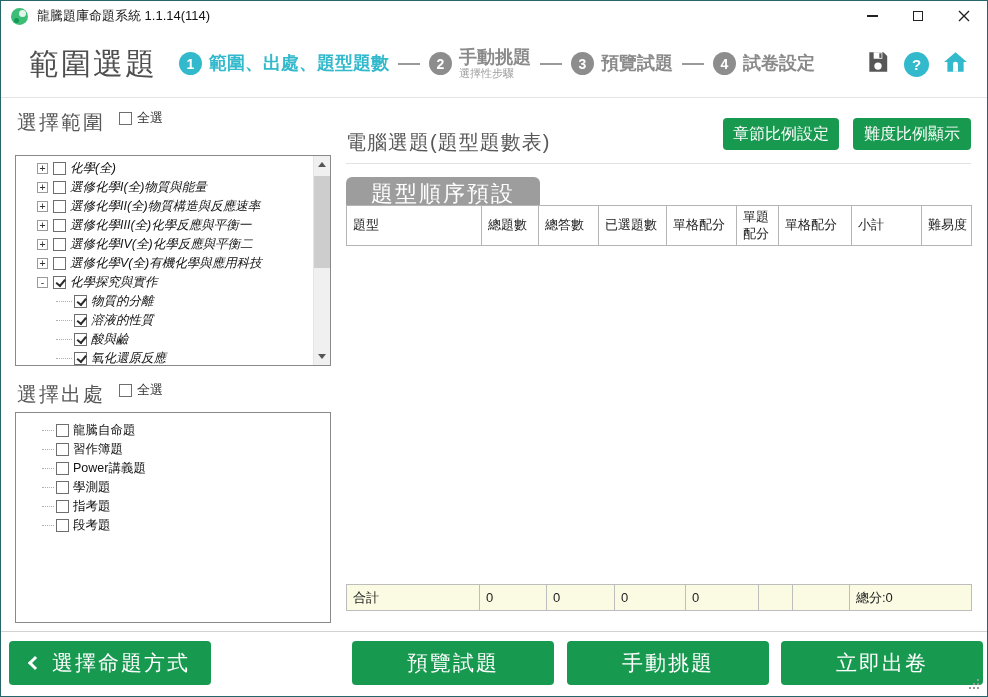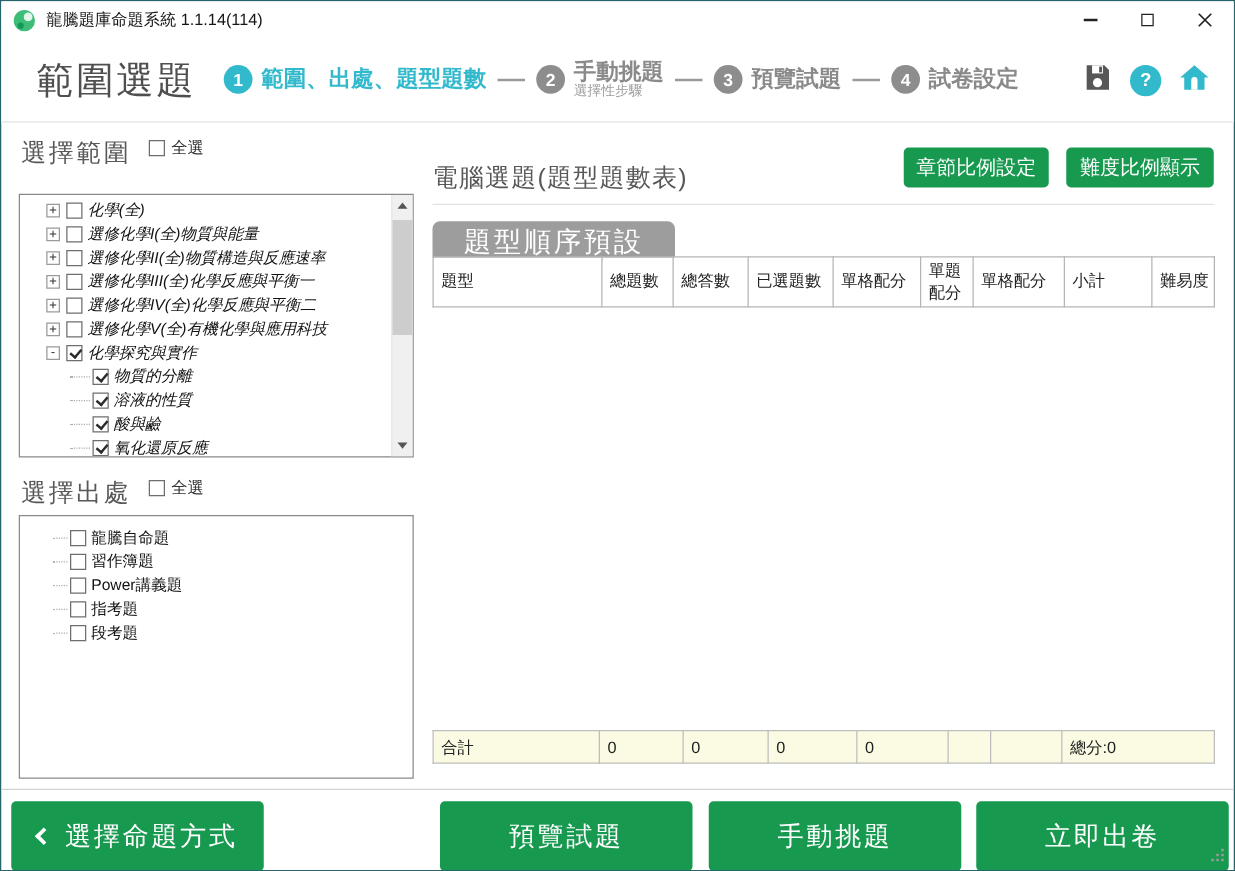--- a/index.html
+++ b/index.html
@@ -86,21 +86,21 @@
   table { border-collapse:collapse; table-layout:fixed; }
   .qtable { position:absolute; left:345px; top:204px; width:625px; }
   .qtable th { border:1px solid #b5b5b5; background:#fff; font-weight:normal; font-size:13px; color:#222;
     text-align:left; vertical-align:middle; padding:2px 3px 2px 6px; height:40px; line-height:1.25; }
   .sumtable { position:absolute; left:345px; top:583px; width:625px; }
   .sumtable td { border:1px solid #bdbdbd; background:#fbfbe4; font-size:13px; color:#222;
     text-align:left; vertical-align:middle; padding:2px 3px 2px 6px; height:26px; }
 
   
   .bottom-divider { position:absolute; left:0; right:0; top:630px; height:1px; background:#d2d2d2; }
-  .bot-btn { position:absolute; top:640px; height:56px; width:202px; font-size:21px; letter-spacing:2px; border-radius:4px; }
+  .bot-btn { position:absolute; top:640px; height:44px; width:202px; font-size:21px; letter-spacing:2px; border-radius:4px; }
   .chev-left { width:10px; height:10px; border-left:3px solid #fff; border-bottom:3px solid #fff; transform:rotate(45deg); margin-right:12px; flex:none; }
   .grip { position:absolute; right:6px; bottom:5px; width:12px; height:12px; }
   .grip::after { content:""; position:absolute; left:0; top:0; width:2px; height:2px; background:transparent;
     box-shadow: 8px 0 #9a9a9a, 8px 4px #9a9a9a, 8px 8px #9a9a9a, 4px 4px #9a9a9a, 4px 8px #9a9a9a, 0 8px #9a9a9a; }
 </style>
 </head>
 <body>
 
 <div id="app">
 
@@ -261,20 +261,24 @@
       <span class="cb" data-checked="false"></span>
       <span class="tlabel">龍騰自命題</span>
     </div>
     <div class="srow">
       <span class="cb" data-checked="false"></span>
       <span class="tlabel">習作簿題</span>
     </div>
     <div class="srow">
       <span class="cb" data-checked="false"></span>
       <span class="tlabel">Power講義題</span>
+    </div>
+    <div class="srow">
+      <span class="cb" data-checked="false"></span>
+      <span class="tlabel">學測題</span>
     </div>
     <div class="srow">
       <span class="cb" data-checked="false"></span>
       <span class="tlabel">指考題</span>
     </div>
     <div class="srow">
       <span class="cb" data-checked="false"></span>
       <span class="tlabel">段考題</span>
     </div>
   </div>

